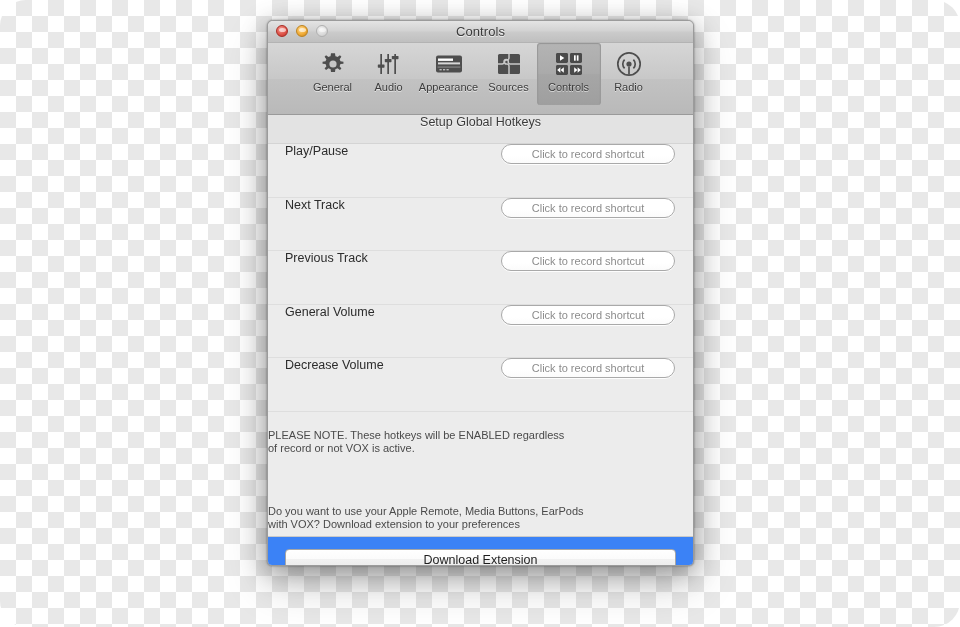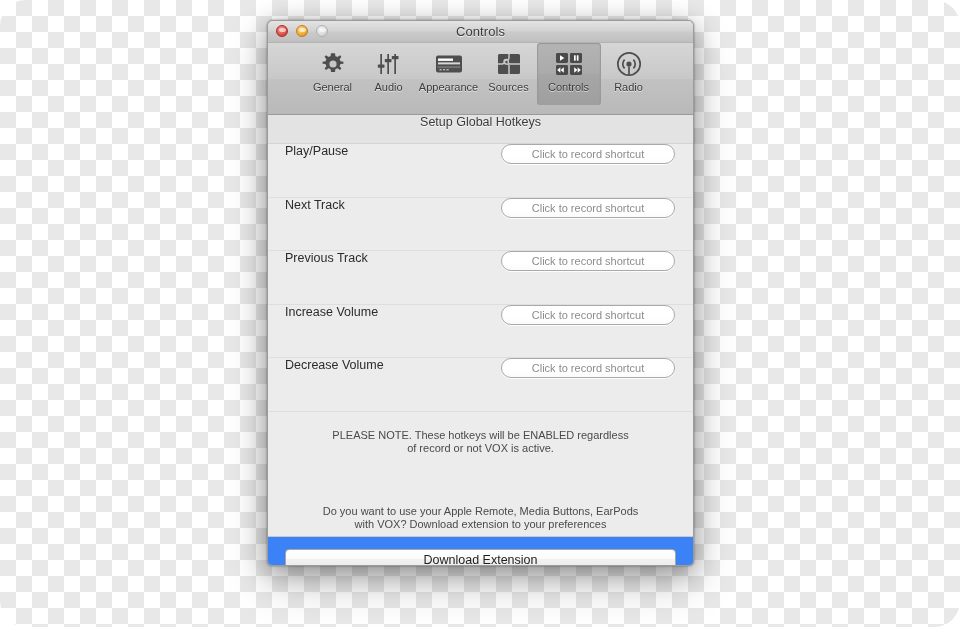--- a/index.html
+++ b/index.html
@@ -179,21 +179,21 @@
 
   
   .notes {
     background: #ececec;
     height: 124px;
     position: relative;
   }
   .note {
     position: absolute;
     left: 0; right: 0;
-    text-align: center;
+    text-align: left;
     font-size: 11px;
     color: #4a4a4a;
     line-height: 1.27;
   }
   .note.a { top: 17px; }
   .note.b { top: 93px; }
 
   
   .footer {
     height: 47px;
@@ -335,21 +335,21 @@
         <div class="row-label">Next Track</div>
         <div class="shortcut-btn">Click to record shortcut</div>
       </div>
 
       <div class="row">
         <div class="row-label">Previous Track</div>
         <div class="shortcut-btn">Click to record shortcut</div>
       </div>
 
       <div class="row">
-        <div class="row-label">Increase Volume</div>
+        <div class="row-label">General Volume</div>
         <div class="shortcut-btn">Click to record shortcut</div>
       </div>
 
       <div class="row">
         <div class="row-label">Decrease Volume</div>
         <div class="shortcut-btn">Click to record shortcut</div>
       </div>
 
     </div>
 

